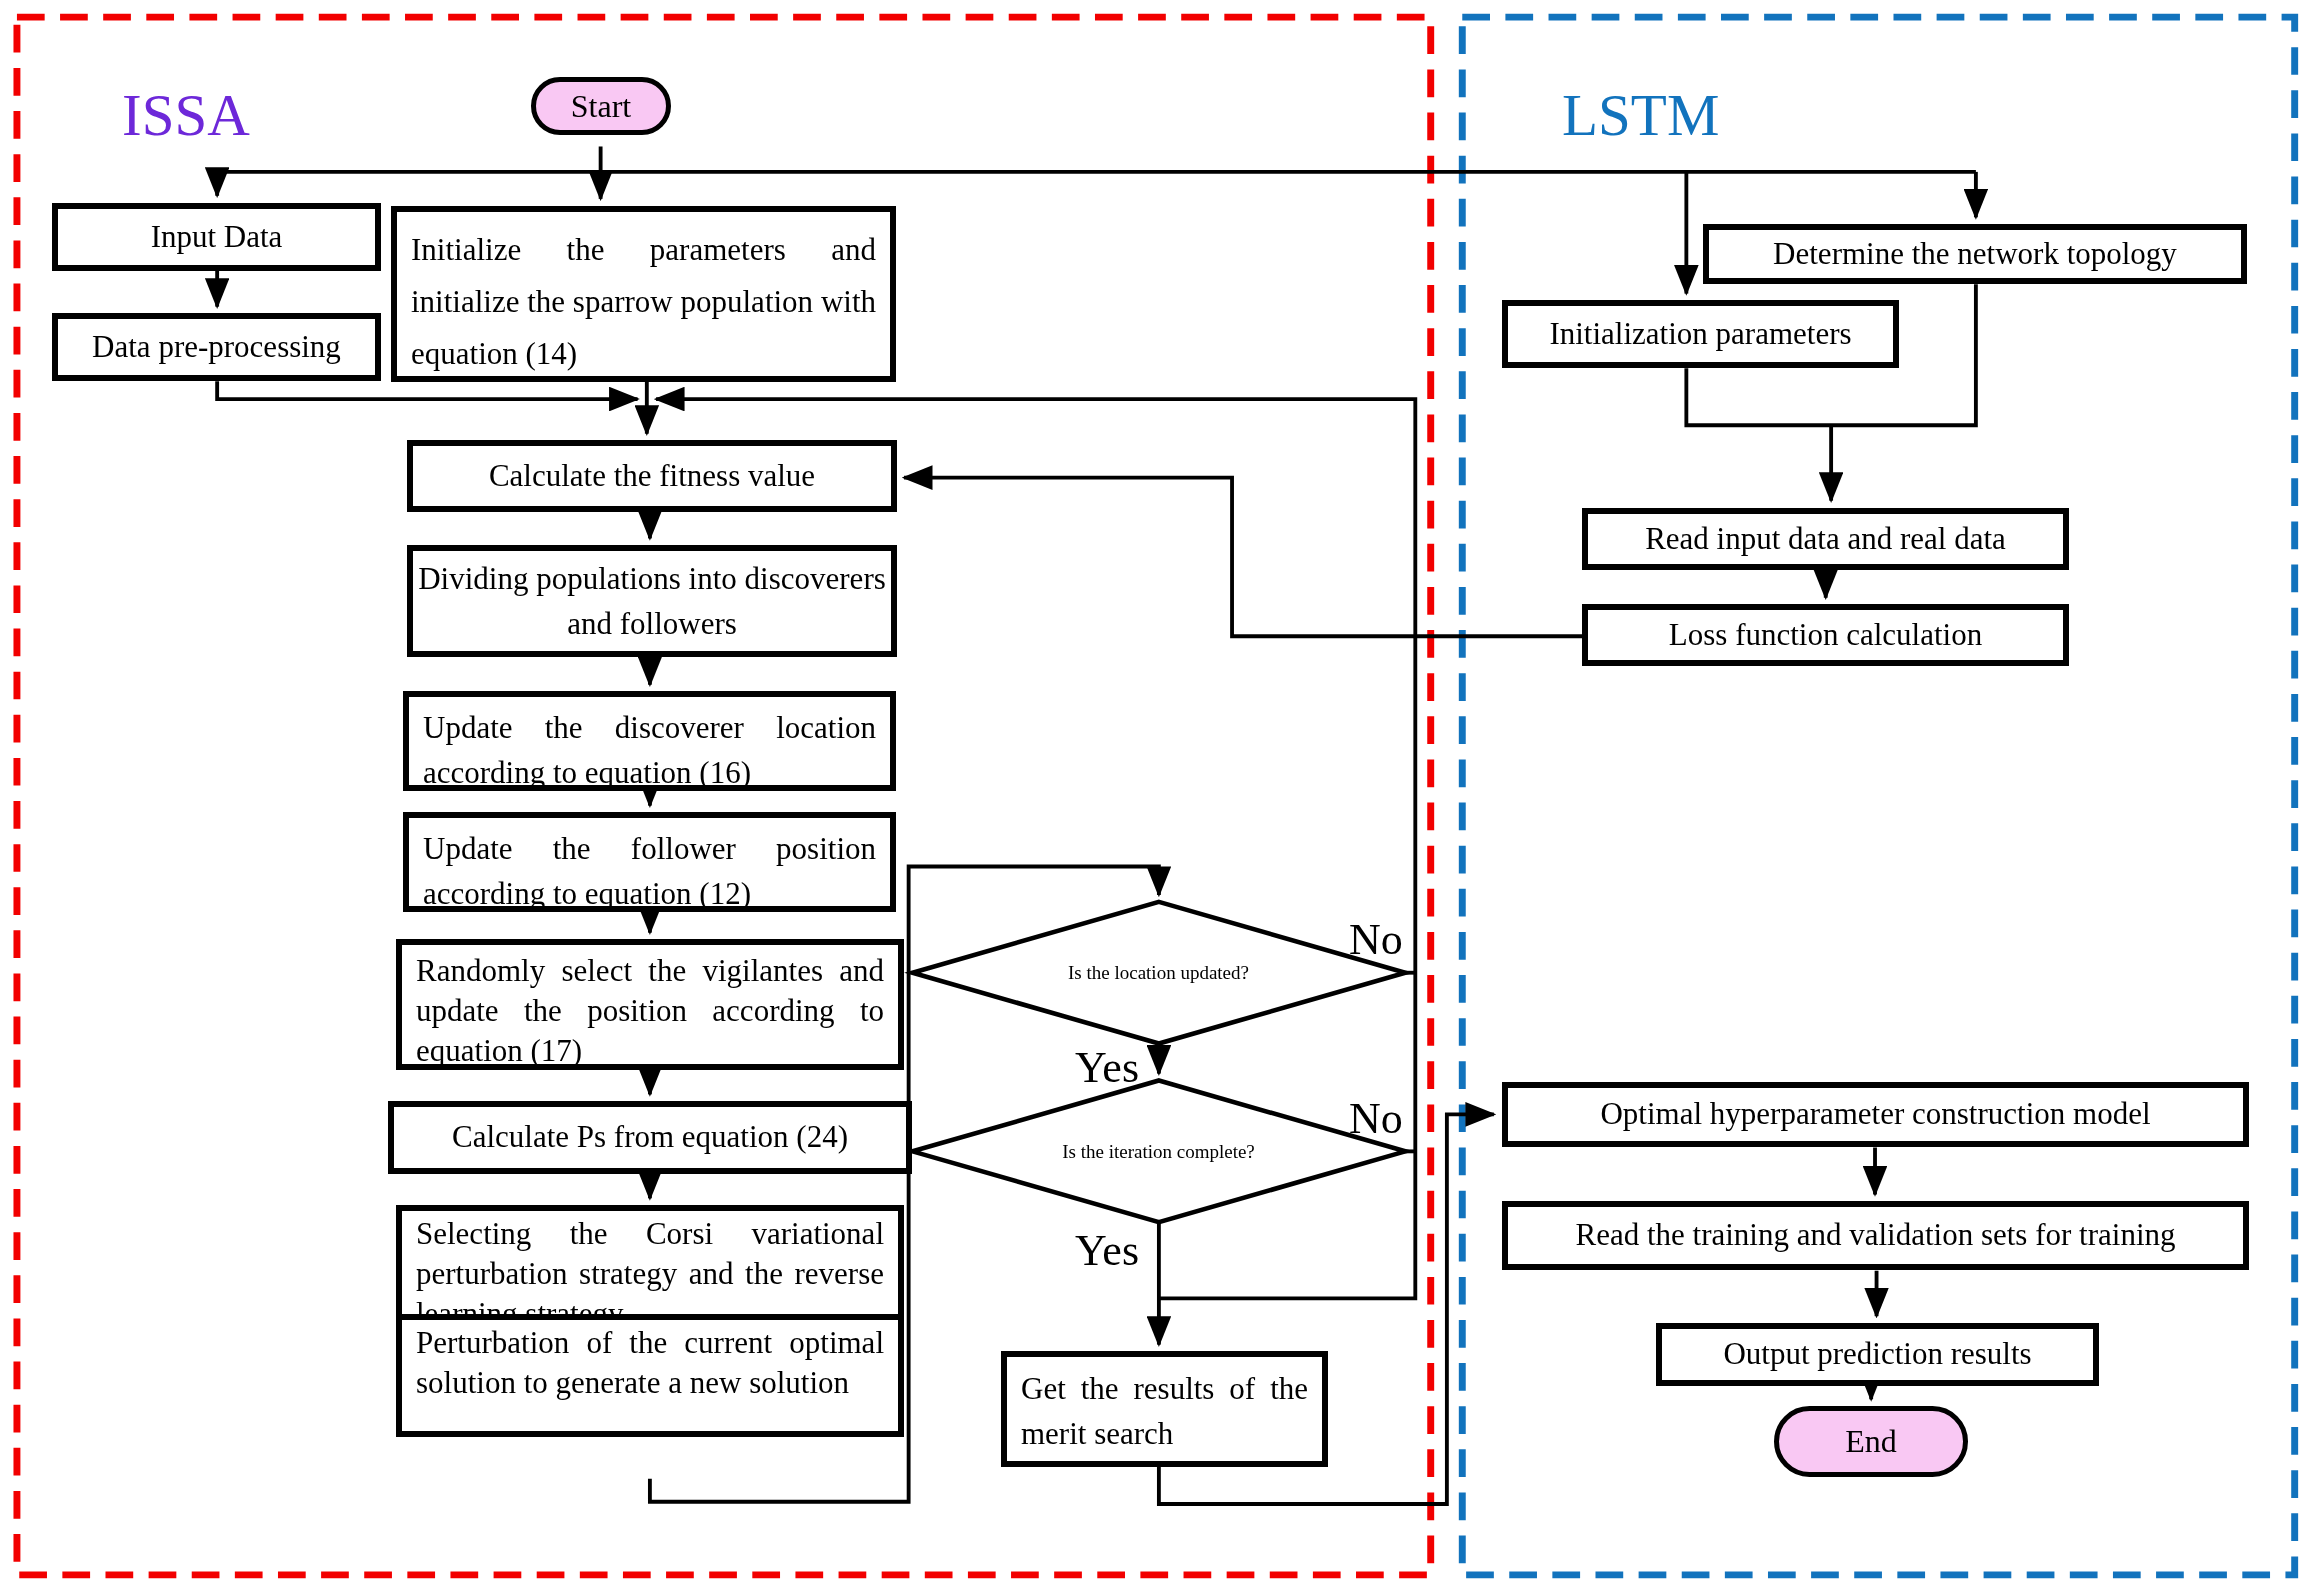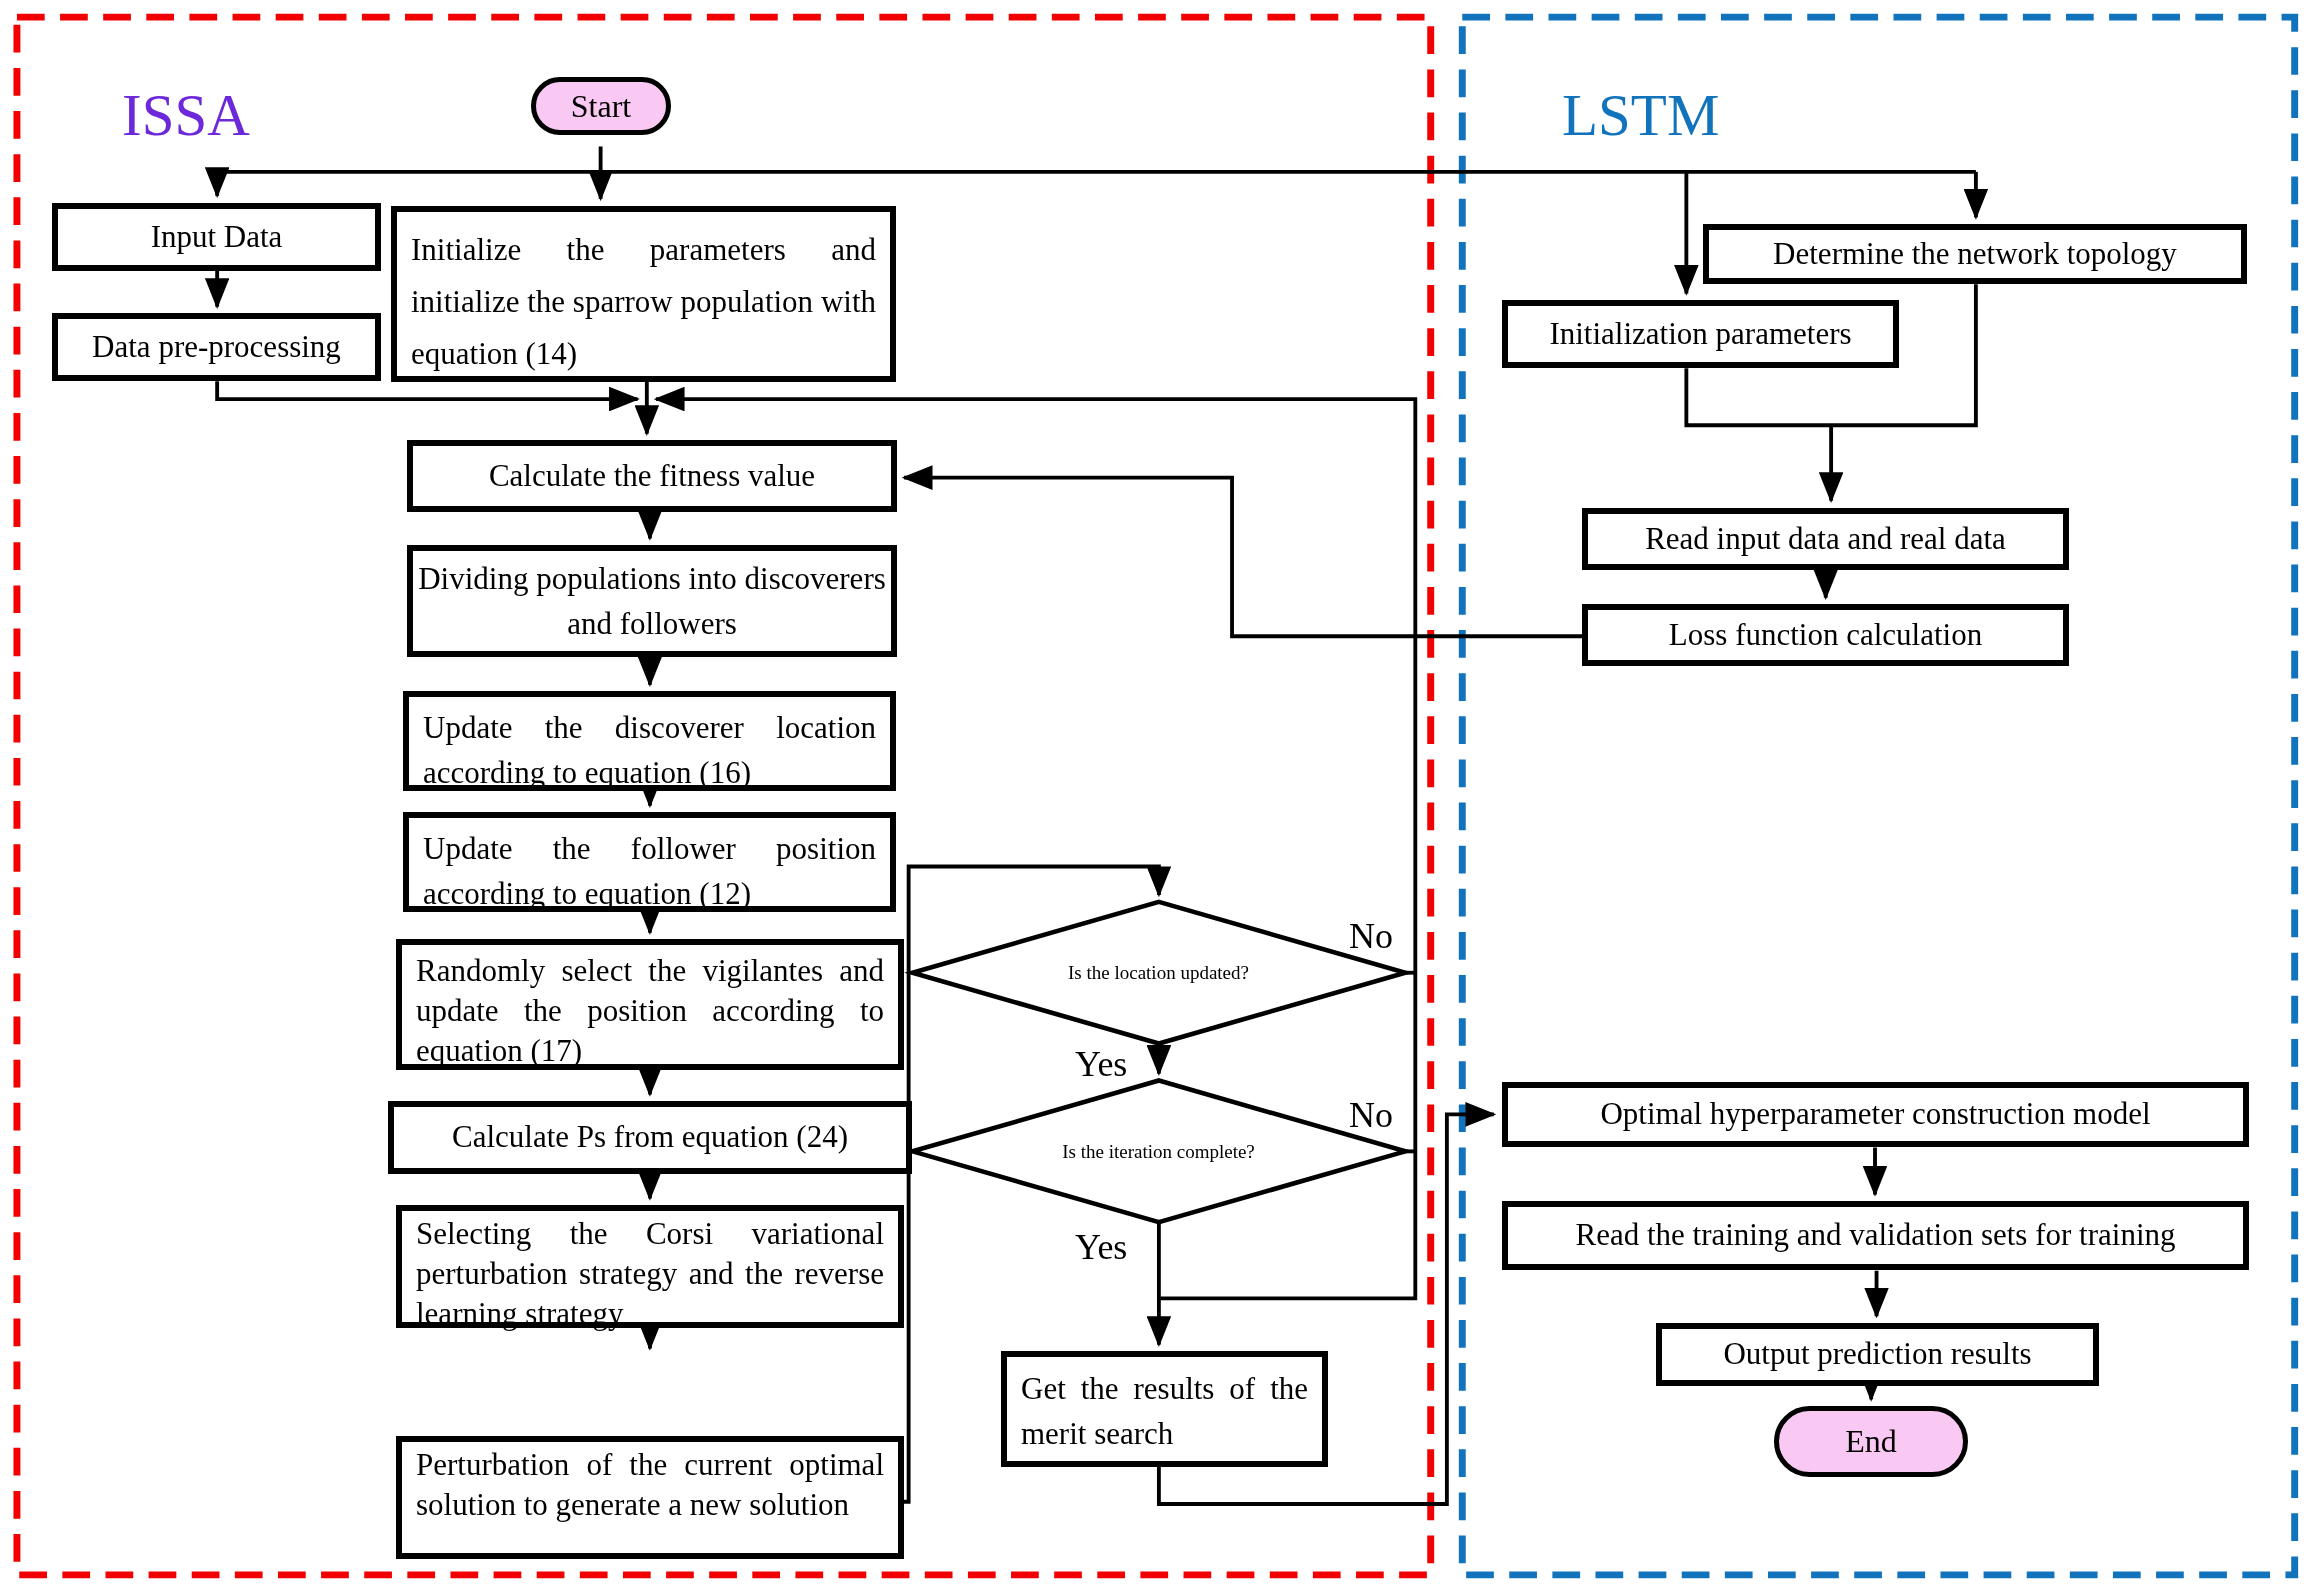--- a/index.html
+++ b/index.html
@@ -9,21 +9,21 @@
   .node{position:absolute;box-sizing:border-box;background:#fff;border:6.2px solid #000;
         z-index:2;display:flex;align-items:center;justify-content:center;
         font-size:31px;line-height:1.3;text-align:center;}
   .just{display:block;text-align:justify;text-align-last:left;padding:7.7px 14px;}
   .terminal{position:absolute;box-sizing:border-box;z-index:3;background:#f9c8f3;
         border:5.4px solid #000;border-radius:37px;display:flex;align-items:center;
         justify-content:center;font-size:32px;}
   .dtext{position:absolute;z-index:3;display:flex;align-items:center;justify-content:center;
         text-align:right;font-size:19px;line-height:1.35;background:transparent;}
   .seclabel{position:absolute;z-index:3;font-size:59px;line-height:1;}
-  .yn{position:absolute;z-index:3;font-size:36px;line-height:1;}
+  .yn{position:absolute;z-index:3;font-size:44px;line-height:1;}
   .c-issa{color:#6d28d9;}
   .c-lstm{color:#1273bd;}
 </style>
 </head>
 <body>
 
 <div id="stage">
 
   <svg id="wires" width="2307" height="1592" viewBox="0 0 2996 2067">
     <defs>
@@ -80,21 +80,21 @@
   <div class="node" style="left:52px;top:203px;width:329px;height:68px;">Input Data</div>
   <div class="node" style="left:52px;top:313px;width:329px;height:68px;">Data pre-processing</div>
   <div class="node just" style="left:391px;top:206px;width:505px;height:176px;line-height:52px;padding-top:12.3px;">Initialize the parameters and initialize the sparrow population with equation (14)</div>
   <div class="node" style="left:407px;top:440px;width:490px;height:72px;">Calculate the fitness value</div>
   <div class="node" style="left:407px;top:545px;width:490px;height:112px;line-height:45px;">Dividing populations into discoverers and followers</div>
   <div class="node just" style="left:403px;top:691px;width:493px;height:100px;line-height:45px;">Update the discoverer location according to equation (16)</div>
   <div class="node just" style="left:403px;top:812px;width:493px;height:100px;line-height:45px;">Update the follower position according to equation (12)</div>
   <div class="node just" style="left:396px;top:939px;width:508px;height:131px;line-height:40px;padding-top:6.2px;">Randomly select the vigilantes and update the position according to equation (17)</div>
   <div class="node" style="left:388px;top:1101px;width:524px;height:73px;">Calculate Ps from equation (24)</div>
   <div class="node just" style="left:396px;top:1205px;width:508px;height:123px;line-height:40px;padding-top:3.1px;">Selecting the Corsi variational perturbation strategy and the reverse learning strategy</div>
-  <div class="node just" style="left:396px;top:1436px;width:508px;height:123px;line-height:40px;padding-top:3.1px;">Perturbation of the current optimal solution to generate a new solution</div>
+  <div class="node just" style="left:396px;top:1314px;width:508px;height:123px;line-height:40px;padding-top:3.1px;">Perturbation of the current optimal solution to generate a new solution</div>
   <div class="node just" style="left:993px;top:1351px;width:327px;height:116px;line-height:45px;padding-top:9.2px;margin-left:8px;">Get the results of the merit search</div>
 
   <div class="dtext" style="left:1043px;top:924px;width:231px;height:97px;">Is the location updated?</div>
   <div class="dtext" style="left:1043px;top:1103px;width:231px;height:97px;">Is the iteration complete?</div>
 
   <div class="yn" style="left:1349px;top:918px;">No</div>
   <div class="yn" style="left:1075px;top:1046px;">Yes</div>
   <div class="yn" style="left:1349px;top:1097px;">No</div>
   <div class="yn" style="left:1075px;top:1229px;">Yes</div>
 

